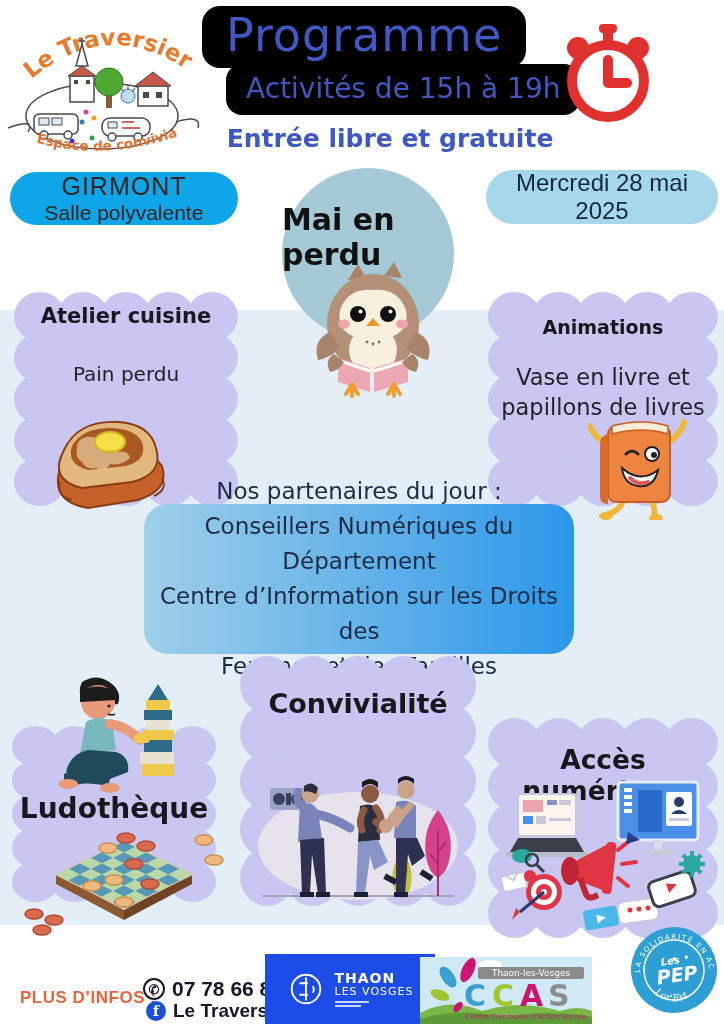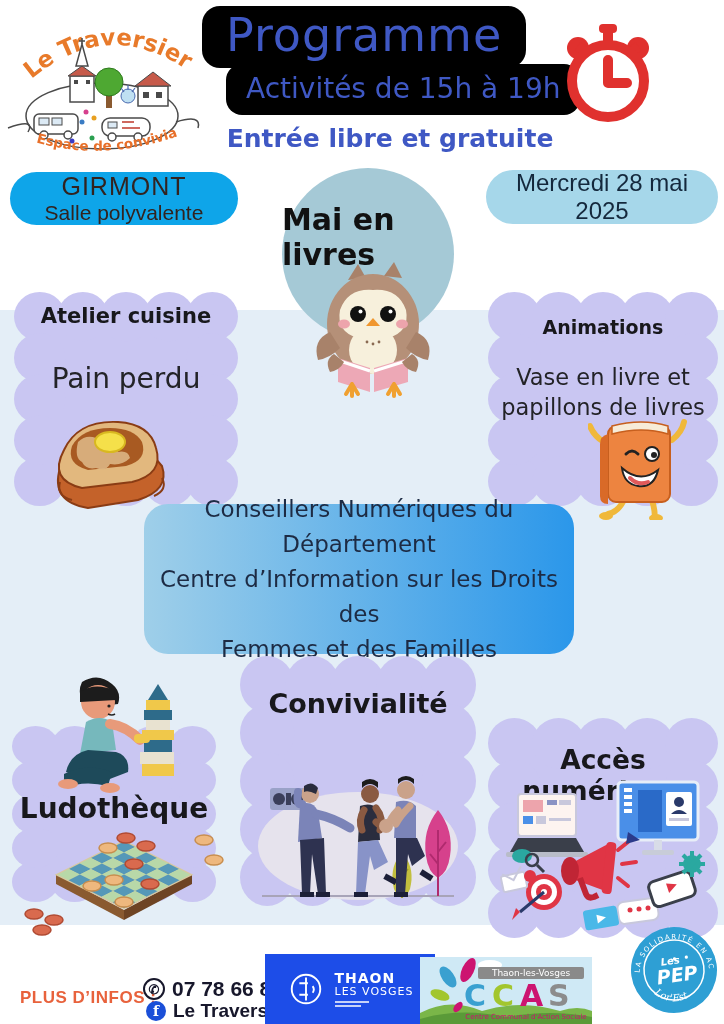--- a/index.html
+++ b/index.html
@@ -161,21 +161,21 @@
   <circle cx="50" cy="57" r="36" fill="#fff" stroke="#e0312e" stroke-width="10"></circle>
   <path d="M50 36 V59 H69" fill="none" stroke="#e0312e" stroke-width="10" stroke-linecap="round" stroke-linejoin="round"></path>
 </svg>
 
 <div class="abs pill pill-location">
   <div class="l1">GIRMONT</div>
   <div class="l2">Salle polyvalente</div>
 </div>
 
 <div class="abs theme-circle">
-  <span>Mai en livres</span>
+  <span>Mai en perdu</span>
 </div>
 
 <svg class="abs" style="left:300px; top:262px;" width="146" height="136" viewBox="0 0 146 136">
   <polygon points="48,18 58,2 66,16" fill="#a8826a"></polygon>
   <polygon points="84,14 94,0 102,16" fill="#a8826a"></polygon>
   <ellipse cx="73" cy="62" rx="46" ry="50" fill="#b59078"></ellipse>
   <path d="M30 70 Q 12 78 18 98 Q 30 96 40 86 Z" fill="#a8826a"></path>
   <path d="M116 70 Q 134 78 128 98 Q 116 96 106 86 Z" fill="#a8826a"></path>
   <path d="M73 28 Q 48 26 40 48 Q 36 70 58 76 L 88 76 Q 110 70 106 48 Q 98 26 73 28 Z" fill="#f7f0dc"></path>
   <ellipse cx="73" cy="88" rx="24" ry="24" fill="#f7f0dc"></ellipse>
@@ -201,21 +201,21 @@
 </svg>
 
 <div class="abs pill pill-date">
   <span>Mercredi 28 mai 2025</span>
 </div>
 
 <svg class="cloud-svg" style="left:14px; top:292px;" width="224" height="214" viewBox="0 0 200 200" preserveAspectRatio="none">
     <use href="#cloud-shape" class="cloud"></use>
   </svg>
 <div class="cloud-title" style="left:14px; top:304px; width:224px; font-size:21px;">Atelier cuisine</div>
-<div class="cloud-desc" style="left:14px; top:362px; width:224px; font-size:28px;">Pain perdu</div>
+<div class="cloud-desc" style="left:14px; top:362px; width:224px; font-size:20px;">Pain perdu</div>
 
 <svg class="abs" style="left:30px; top:390px;" width="160" height="126" viewBox="0 0 160 126">
   <path d="M30 78 Q 20 112 58 118 L 108 110 Q 140 100 132 76 L 120 62 L 42 66 Z" fill="#c4622a" stroke="#8a3c14" stroke-width="2"></path>
   <path d="M34 60 Q 18 90 52 98 L 102 92 Q 134 84 126 58 Q 120 34 88 32 Q 48 30 34 60 Z" fill="#e2b87e" stroke="#8a3c14" stroke-width="2"></path>
   <path d="M42 56 Q 36 74 58 80 L 96 76 Q 118 70 112 52 Q 104 38 80 38 Q 52 38 42 56 Z" fill="#a85a22"></path>
   <path d="M48 52 q8 -8 18 -4 q-2 10 8 10 q12 -4 14 4 q10 -2 12 6 q-8 8 -20 6 q-4 8 -14 4 q-10 2 -14 -6 q-8 -4 -4 -20z" fill="#dcb584" opacity="0.9"></path>
   <ellipse cx="80" cy="52" rx="15" ry="10" fill="#f5e04a" stroke="#d8b820" stroke-width="2"></ellipse>
   <path d="M30 92 q-4 14 12 18 M132 88 q6 12 -8 18" stroke="#8a3c14" stroke-width="2" fill="none"></path>
 </svg>
 
@@ -236,20 +236,21 @@
   <path d="M20 22 q-8 2 -8 10 v52 q0 8 8 8 z" fill="#d96a28"></path>
   <path d="M24 14 q30 -8 56 0 l0 8 q-26 -8 -56 0 z" fill="#f7ecd8" stroke="#c75f1e" stroke-width="1.5"></path>
   <path d="M38 42 q6 -6 12 0" stroke="#222" stroke-width="3" fill="none" stroke-linecap="round"></path>
   <circle cx="64" cy="42" r="7" fill="#fff" stroke="#222" stroke-width="2"></circle>
   <circle cx="66" cy="43" r="3" fill="#222"></circle>
   <path d="M34 56 q18 16 36 2 q-4 18 -20 16 q-14 -2 -16 -18z" fill="#fff" stroke="#222" stroke-width="2"></path>
   <path d="M42 66 q8 8 18 4" stroke="#e05a5a" stroke-width="4" fill="none" stroke-linecap="round"></path>
 </svg>
 
 <div class="abs partner-box">
+  <div>Nos partenaires du jour :</div>
   <div>Conseillers Numériques du Département</div>
   <div>Centre d’Information sur les Droits des</div>
   <div>Femmes et des Familles</div>
 </div>
 
 <svg class="cloud-svg" style="left:12px; top:726px;" width="204" height="176" viewBox="0 0 200 200" preserveAspectRatio="none">
     <use href="#cloud-shape" class="cloud"></use>
   </svg>
 
 <svg class="abs" style="left:52px; top:676px;" width="136" height="142" viewBox="0 0 136 142">

